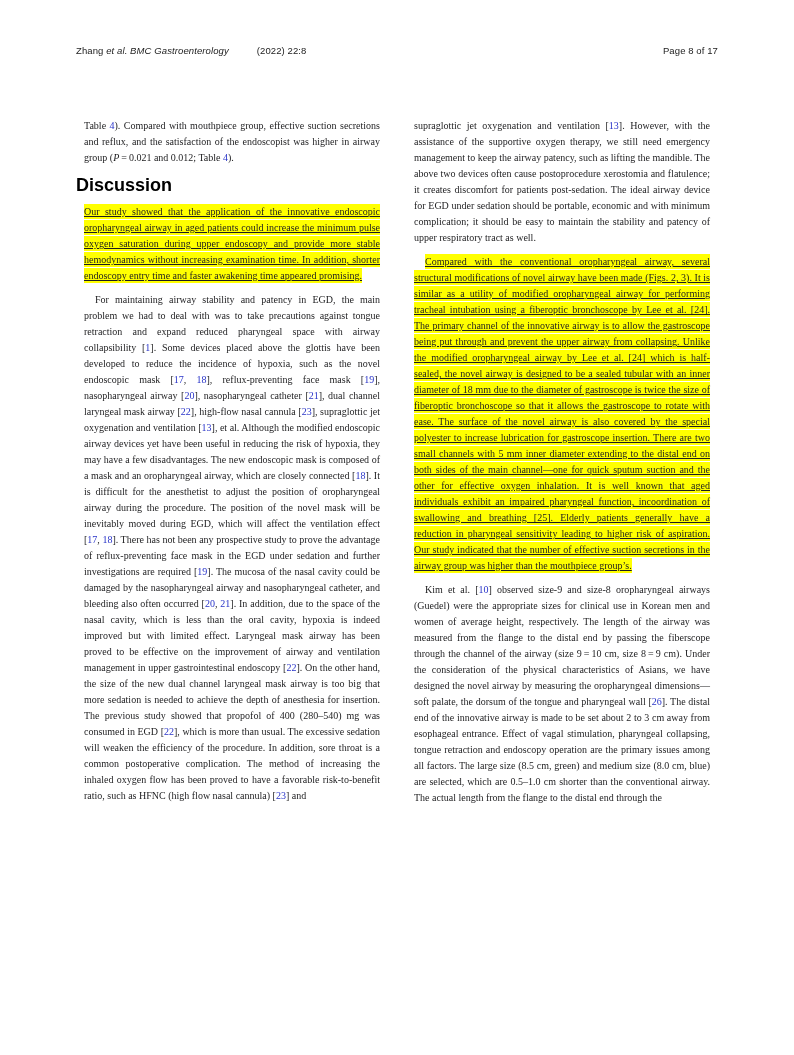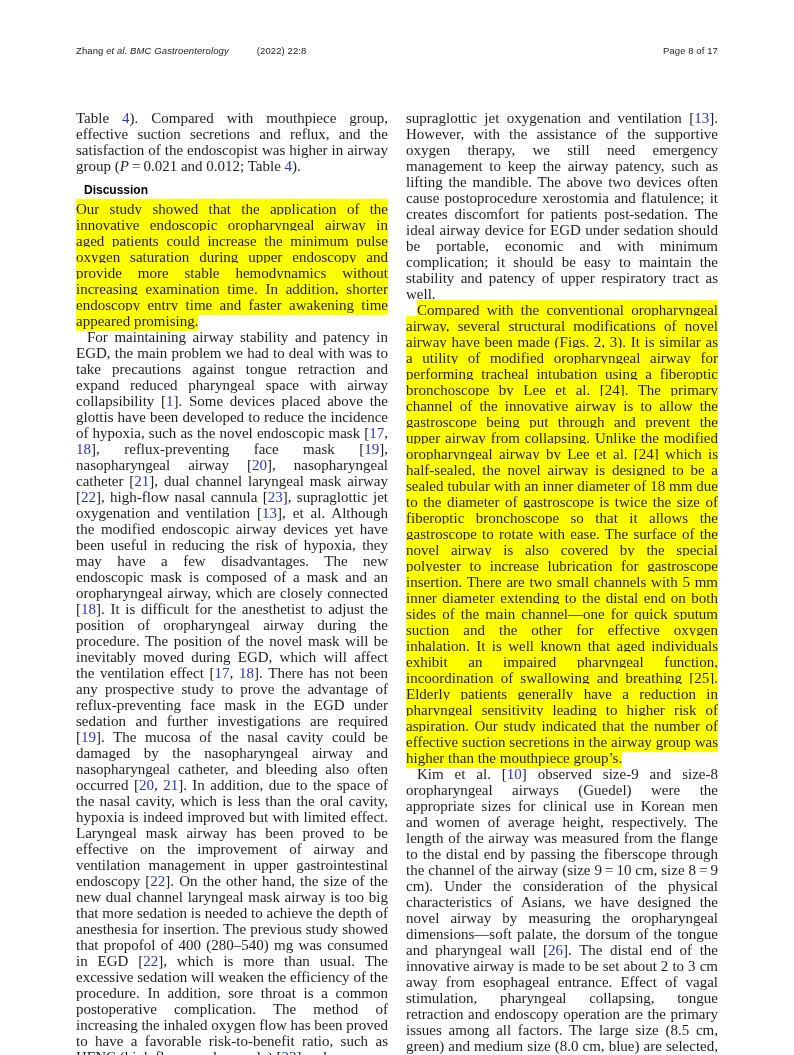--- a/index.html
+++ b/index.html
@@ -23,38 +23,39 @@
   .rh-issue { margin-left:28px; }
   .i { font-style:italic; }
 
   .columns {
     position:absolute; left:76px; top:110px; width:642px;
     display:flex; gap:18px;
   }
   .col { width:312px; }
 
   .para {
-    margin:0;
-    font-size:15px; line-height:16px;
+    margin:8px;
+    font-size:10px; line-height:16px;
     text-align:justify;
     color:#1d1d1f;
   }
   .para.indent { text-indent:11px; }
 
   .heading {
-    margin:9px 0 4px 8px;
+    margin:9px 0 4px 0;
     font-family:"Liberation Sans", sans-serif;
-    font-size:12px; font-weight:700; color:#000000;
+    font-size:18px; font-weight:700; color:#000000;
   }
 
   .hlwrap {
     background:var(--hl);
     -webkit-box-decoration-break:clone;
     box-decoration-break:clone;
     padding:2px 0;
+    text-decoration:underline;
   }
   .lnk { color:var(--lnk); }
 </style>
 </head>
 <body>
 
 <div class="page">
 
   <div class="running-head">
     <div class="rh-left"><span>Zhang </span><span class="i">et al. BMC Gastroenterology</span><span class="rh-issue">(2022) 22:8</span></div>

